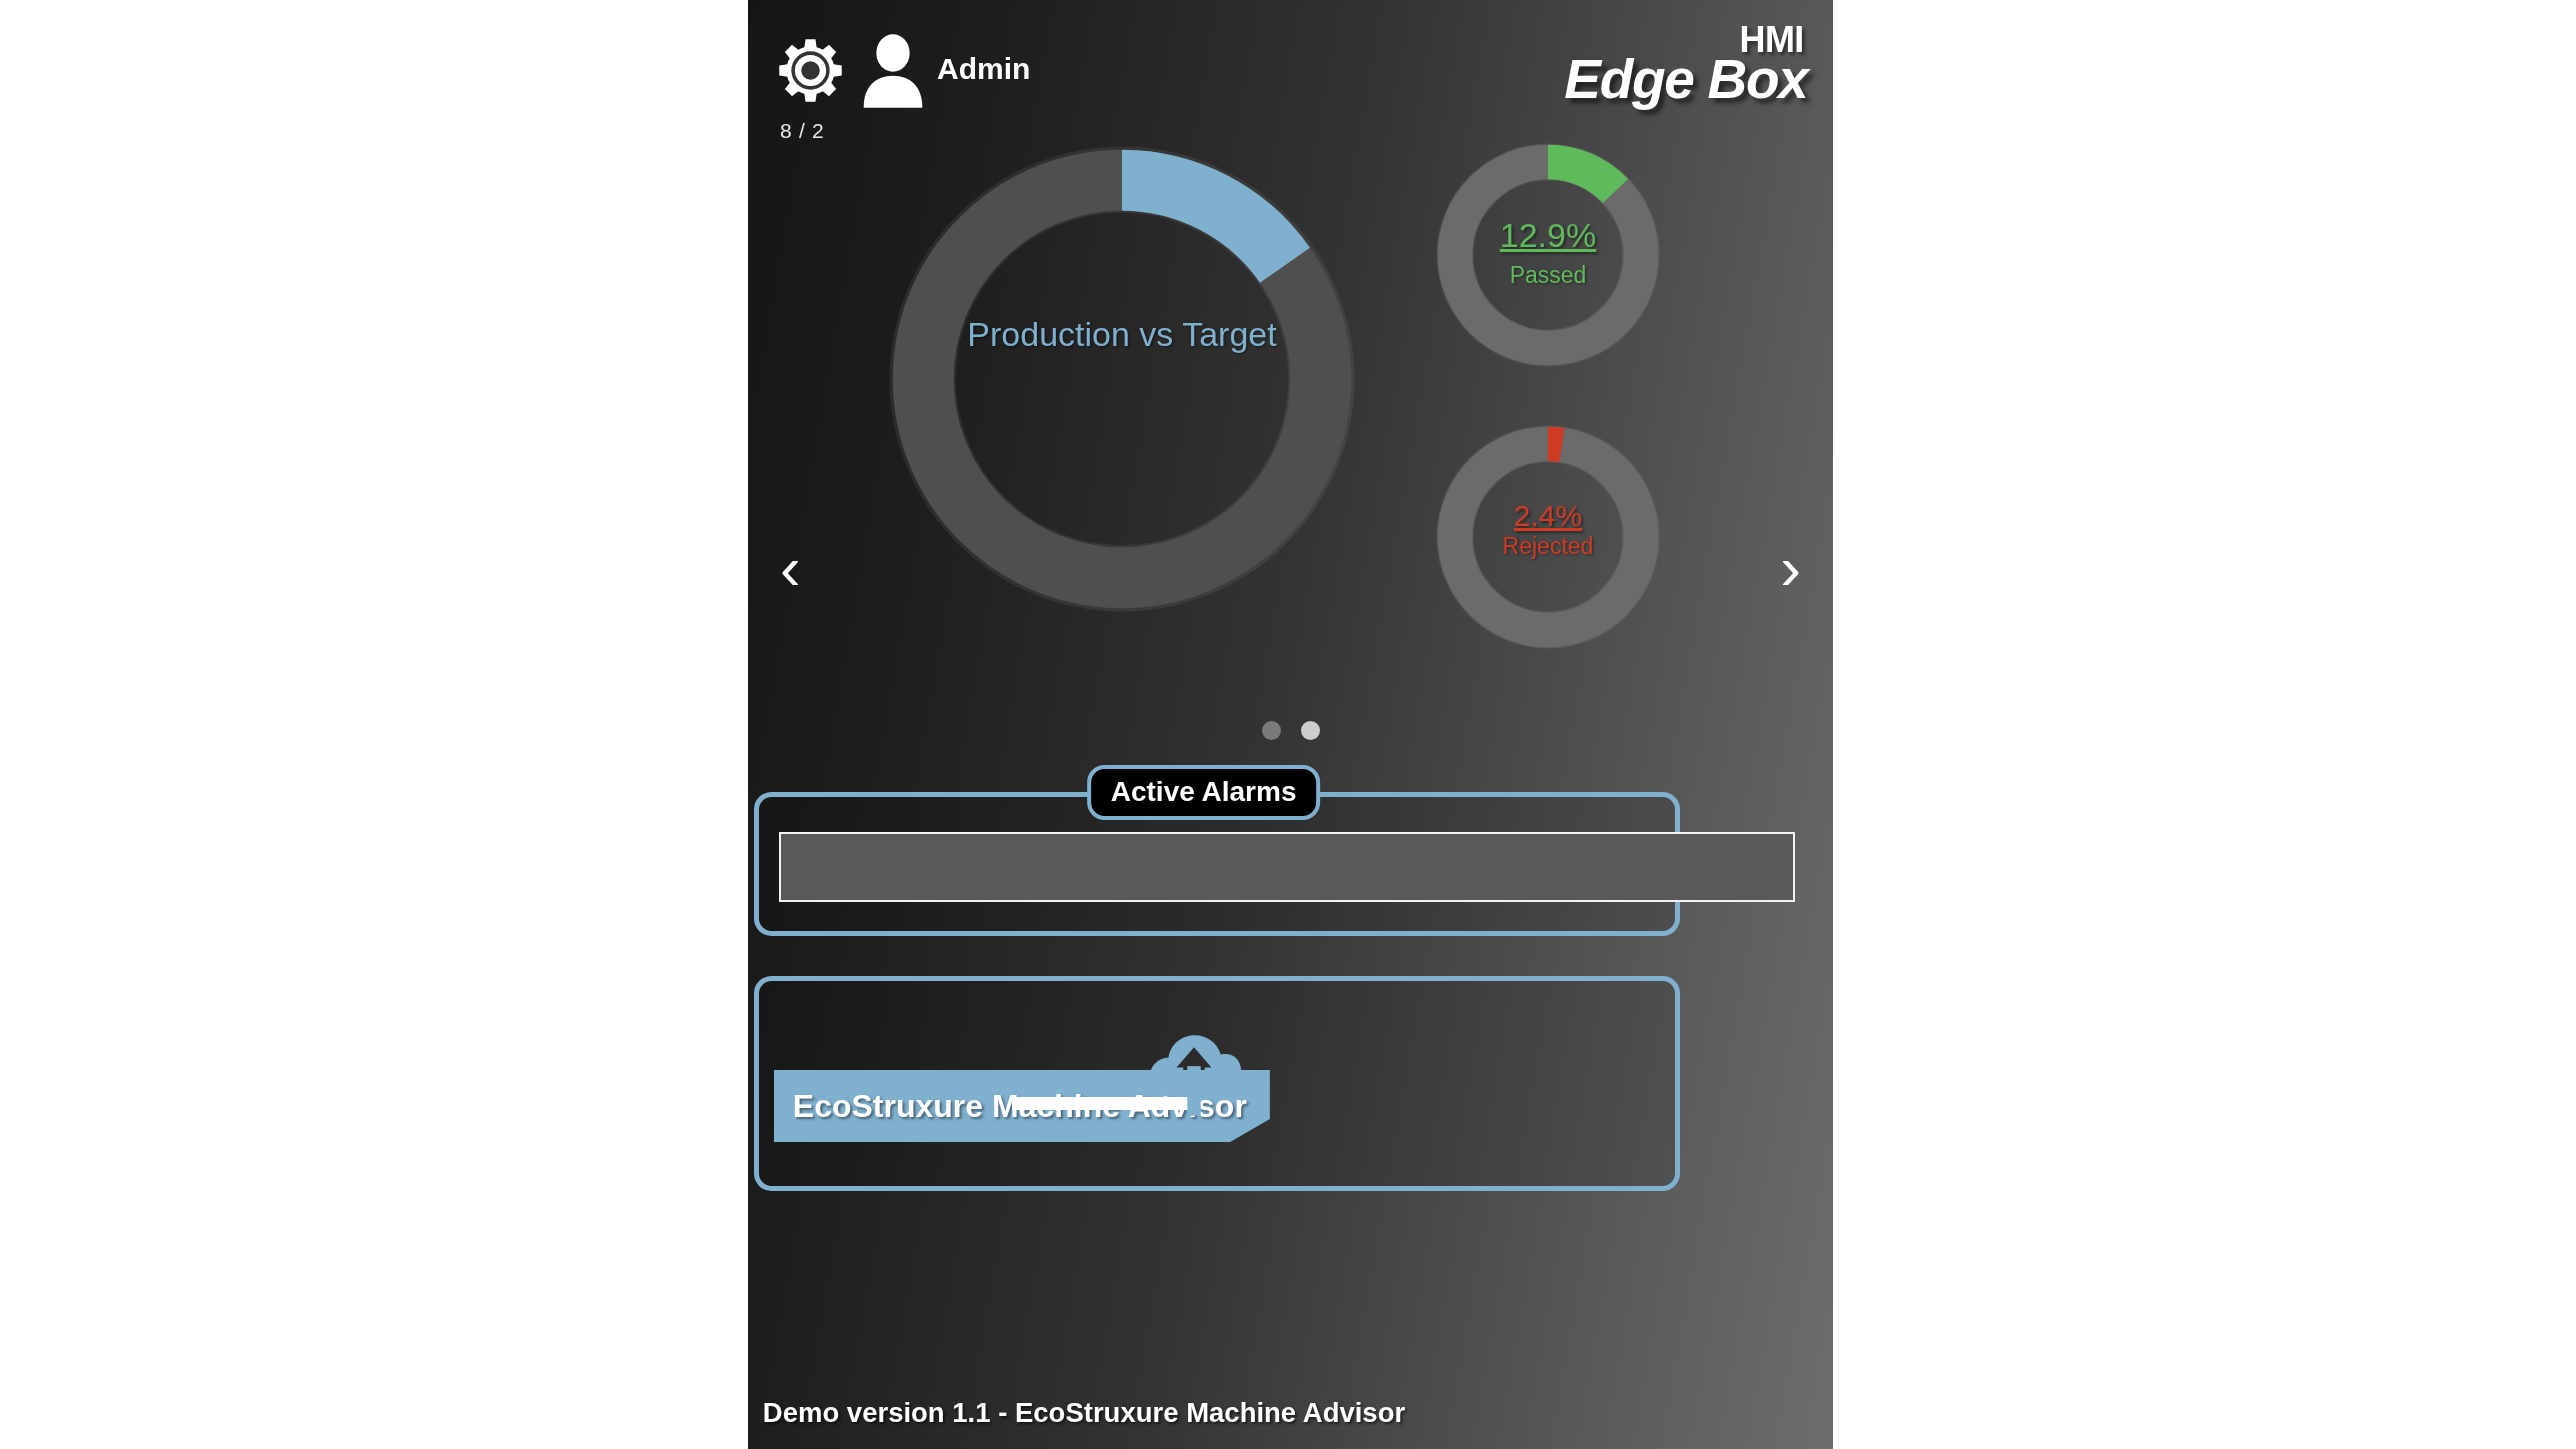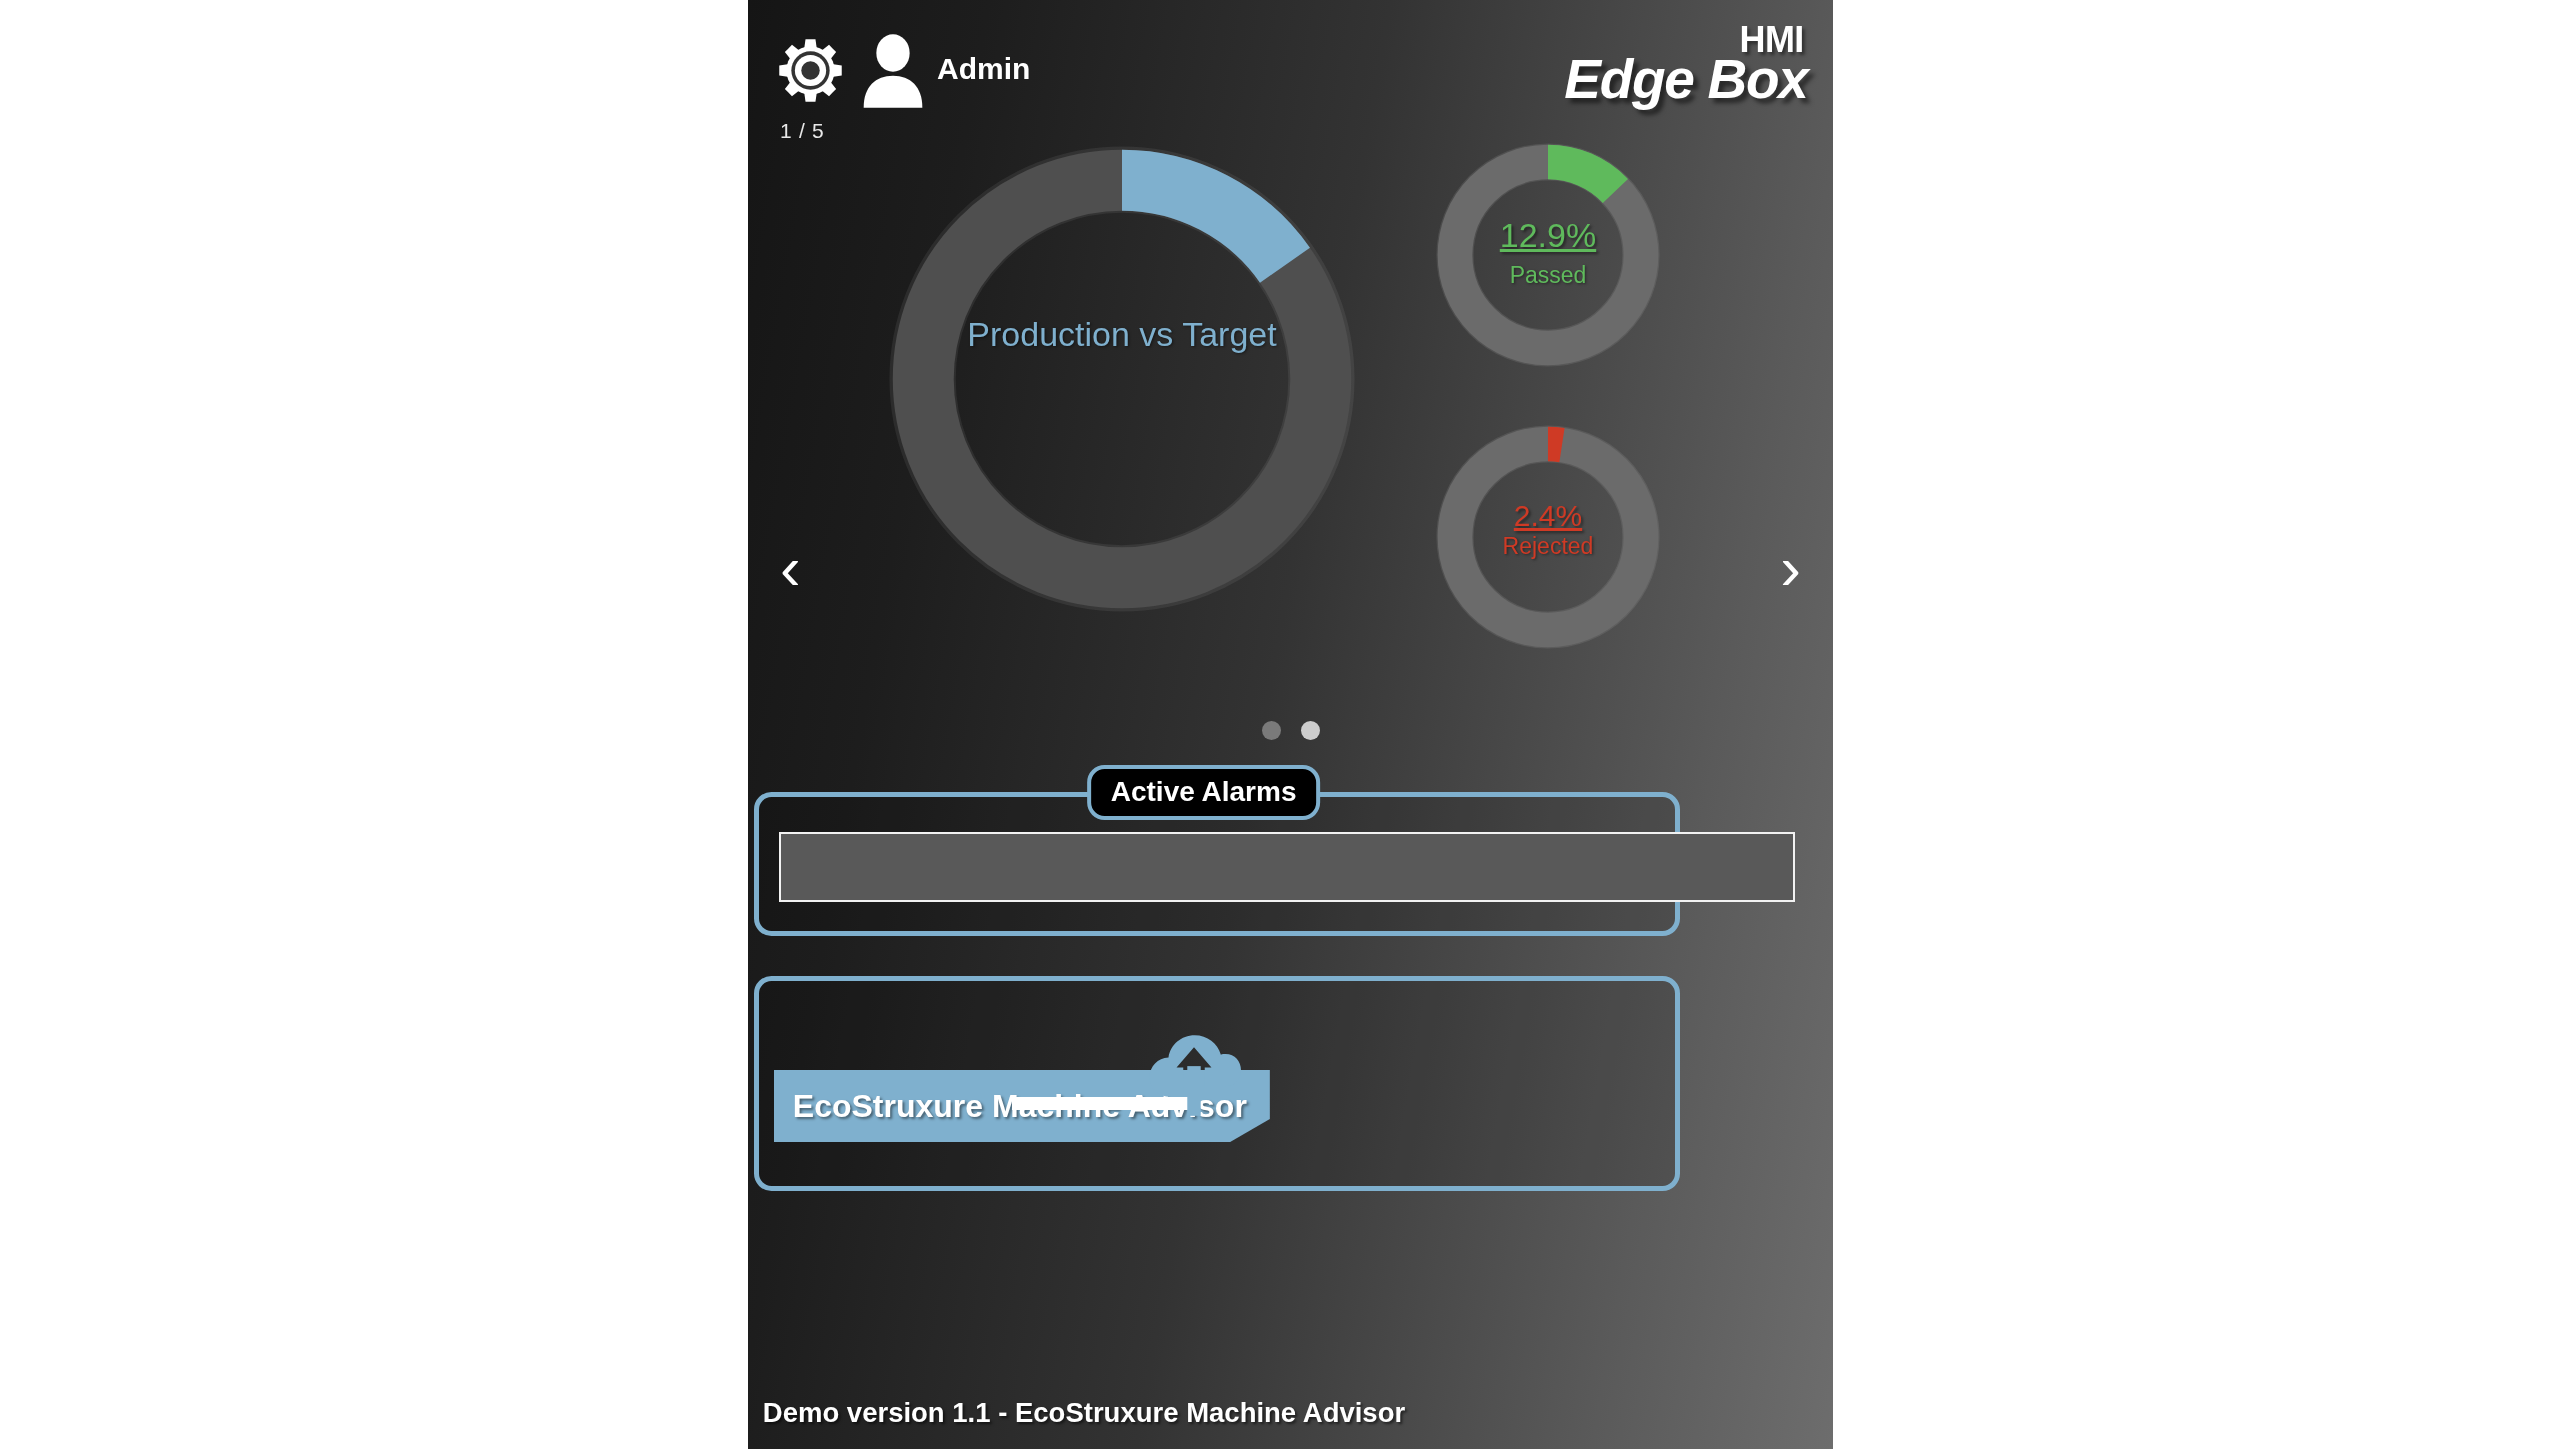--- a/index.html
+++ b/index.html
@@ -275,21 +275,21 @@
             <path d="M81.1 18.9 L86.1 23.9 L77.5 35 L65 22.5 L76.1 13.9 Z"></path>
             <path d="M18.9 81.1 L13.9 76.1 L22.5 65 L35 77.5 L23.9 86.1 Z"></path>
           </g>
           <circle cx="50" cy="50" r="34" fill="#ffffff"></circle>
           <circle cx="50" cy="50" r="27" fill="#333333"></circle>
           <circle cx="50" cy="50" r="22" fill="#ffffff"></circle>
           <circle cx="50" cy="50" r="13" fill="#333333"></circle>
         </svg>
       </div>
 
-      <div class="page-counter">1 / 5</div>
+      <div class="page-counter">8 / 2</div>
 
       <div class="user-icon">
         <svg viewBox="0 0 96 110">
           <ellipse cx="48" cy="28" rx="25" ry="28" fill="#ffffff"></ellipse>
           <path d="M4 110 C4 78 22 62 48 62 C74 62 92 78 92 110 Z" fill="#ffffff"></path>
         </svg>
       </div>
 
       <div class="user-name">Admin</div>
 

